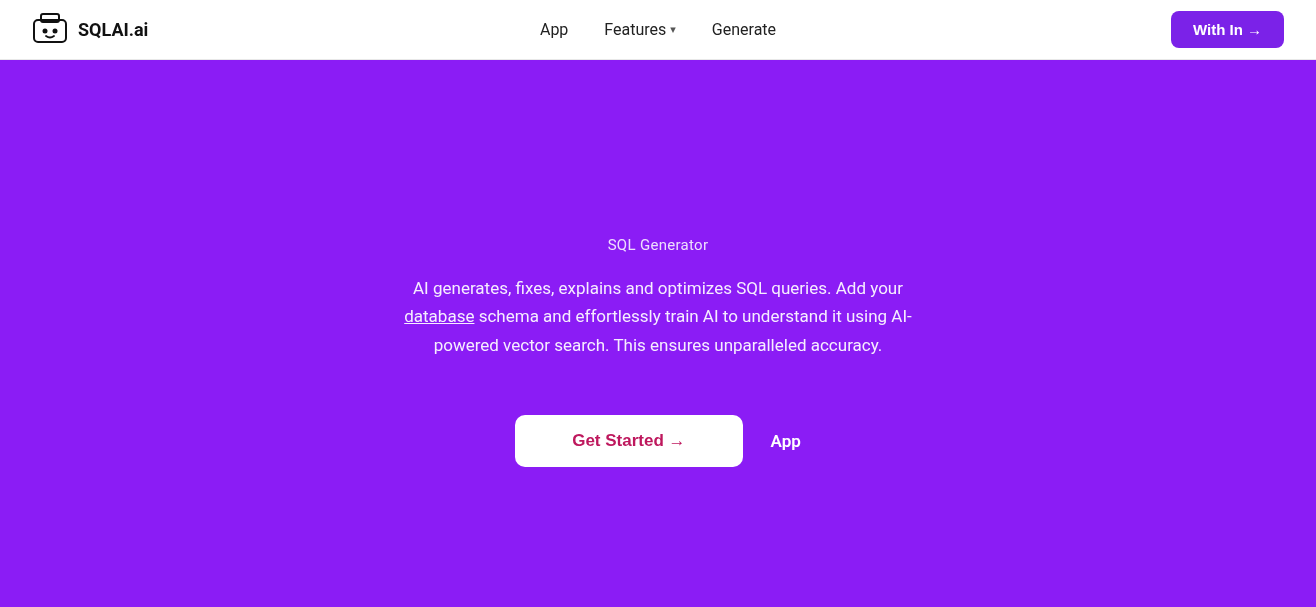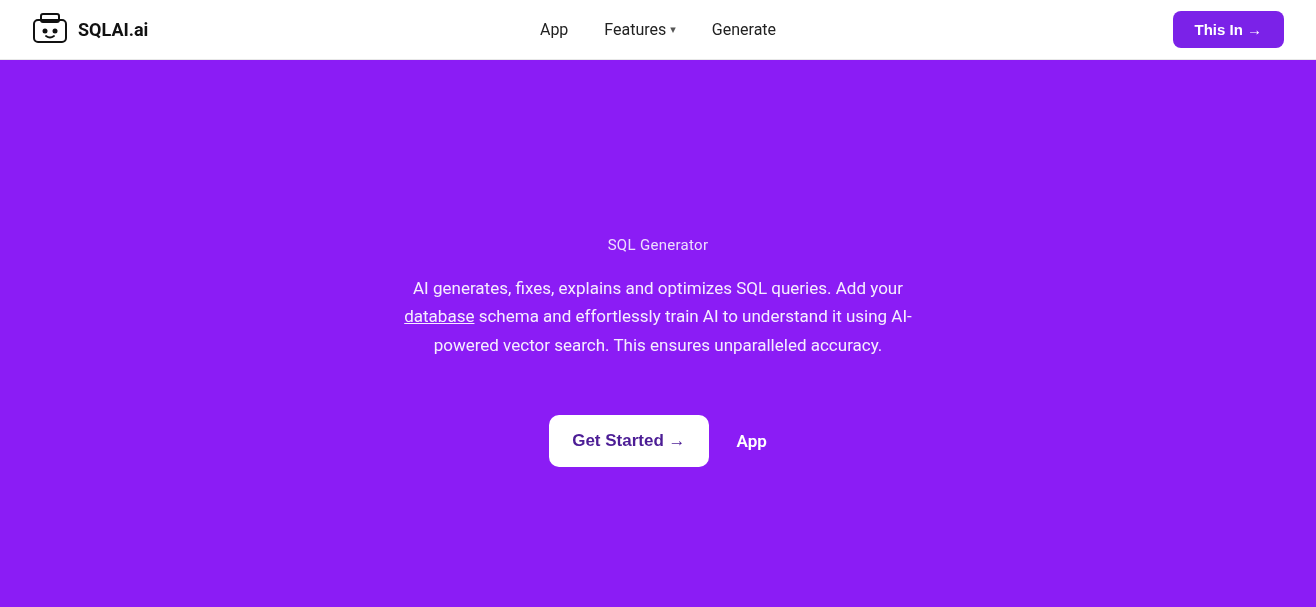--- a/index.html
+++ b/index.html
@@ -135,24 +135,24 @@
     }
 
     .hero-buttons {
       display: flex;
       align-items: center;
       gap: 28px;
     }
 
     .get-started-btn {
       background: #ffffff;
-      color: #4c1d95;
+      color: #be185d;
       border: none;
       border-radius: 10px;
-      padding: 16px 23px;
+      padding: 16px 57px;
       font-size: 17px;
       font-weight: 700;
       cursor: pointer;
       display: flex;
       align-items: center;
       gap: 6px;
     }
 
     .hero-app-link {
       font-size: 17px;
@@ -187,21 +187,21 @@
       <span>Features</span>
       <span class="chevron-down">▾</span>
     </a>
     <a class="nav-link" href="#">
       <span>Generate</span>
     </a>
   </div>
 
   <div class="navbar-right">
     <button class="sign-in-btn">
-      <span>This In →</span>
+      <span>With In →</span>
     </button>
   </div>
 </nav>
 
 <section class="hero">
   <p class="hero-label">SQL Generator</p>
 
 
   <p class="hero-description">
     AI generates, fixes, explains and optimizes SQL queries. Add your <span class="underline-link">database</span> schema and effortlessly train AI to understand it using AI-powered vector search. This ensures unparalleled accuracy.

